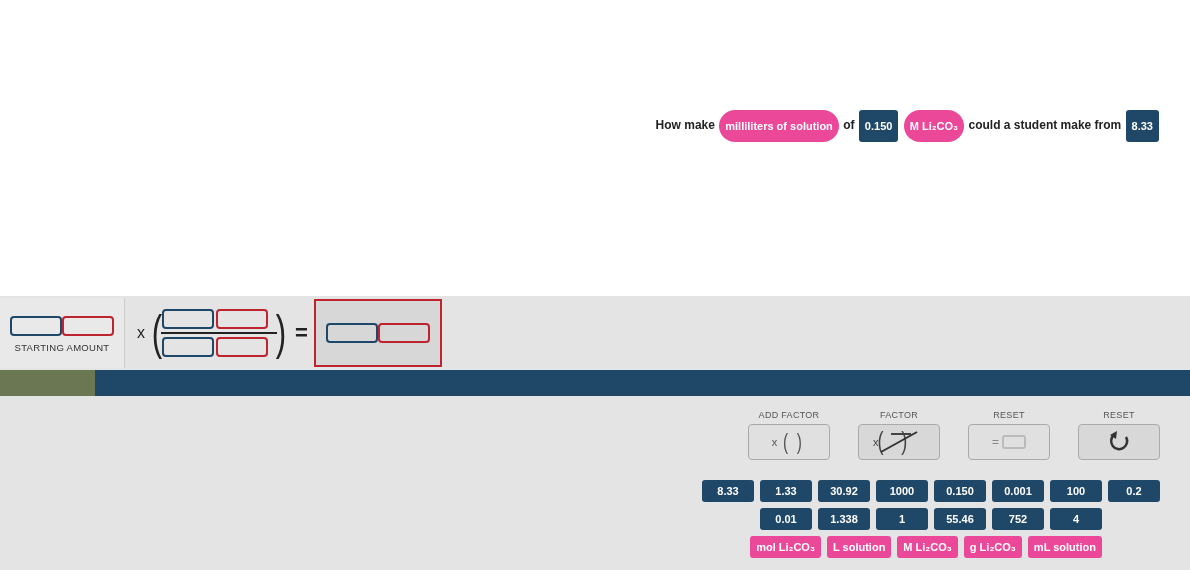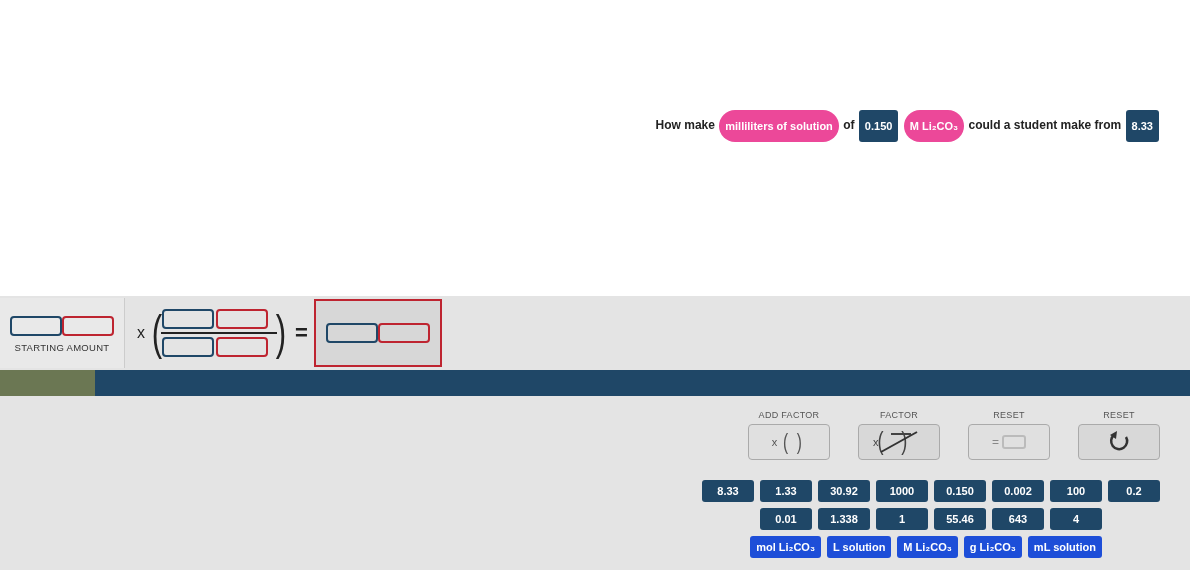--- a/index.html
+++ b/index.html
@@ -183,21 +183,21 @@
     border-radius: 3px;
     color: #fff;
     font-size: 11px;
     font-weight: bold;
     display: flex;
     align-items: center;
     justify-content: center;
     padding: 0 6px;
   }
   .vbtn-blue { background: #1f4767; }
-  .vbtn-red  { background: #1d4ed8; }
+  .vbtn-red  { background: #ec4899; }
 </style>
 </head>
 <body>
 
 <div class="question">
   <div class="line1">
     <span>How make</span>
     <span class="tag tag-red">milliliters of solution</span>
     <span>of</span>
     <span class="tag tag-blue">0.150</span>
@@ -276,30 +276,30 @@
       </div>
     </div>
   </div>
 
   <div class="value-row">
     <div class="vbtn vbtn-blue">8.33</div>
     <div class="vbtn vbtn-blue">1.33</div>
     <div class="vbtn vbtn-blue">30.92</div>
     <div class="vbtn vbtn-blue">1000</div>
     <div class="vbtn vbtn-blue">0.150</div>
-    <div class="vbtn vbtn-blue">0.002</div>
+    <div class="vbtn vbtn-blue">0.001</div>
     <div class="vbtn vbtn-blue">100</div>
     <div class="vbtn vbtn-blue">0.2</div>
   </div>
   <div class="value-row" style="padding-right:58px">
     <div class="vbtn vbtn-blue">0.01</div>
     <div class="vbtn vbtn-blue">1.338</div>
     <div class="vbtn vbtn-blue">1</div>
     <div class="vbtn vbtn-blue">55.46</div>
-    <div class="vbtn vbtn-blue">643</div>
+    <div class="vbtn vbtn-blue">752</div>
     <div class="vbtn vbtn-blue">4</div>
   </div>
   <div class="value-row" style="padding-right:58px">
     <div class="vbtn vbtn-red">mol Li₂CO₃</div>
     <div class="vbtn vbtn-red">L solution</div>
     <div class="vbtn vbtn-red">M Li₂CO₃</div>
     <div class="vbtn vbtn-red">g Li₂CO₃</div>
     <div class="vbtn vbtn-red">mL solution</div>
   </div>
 </div>

